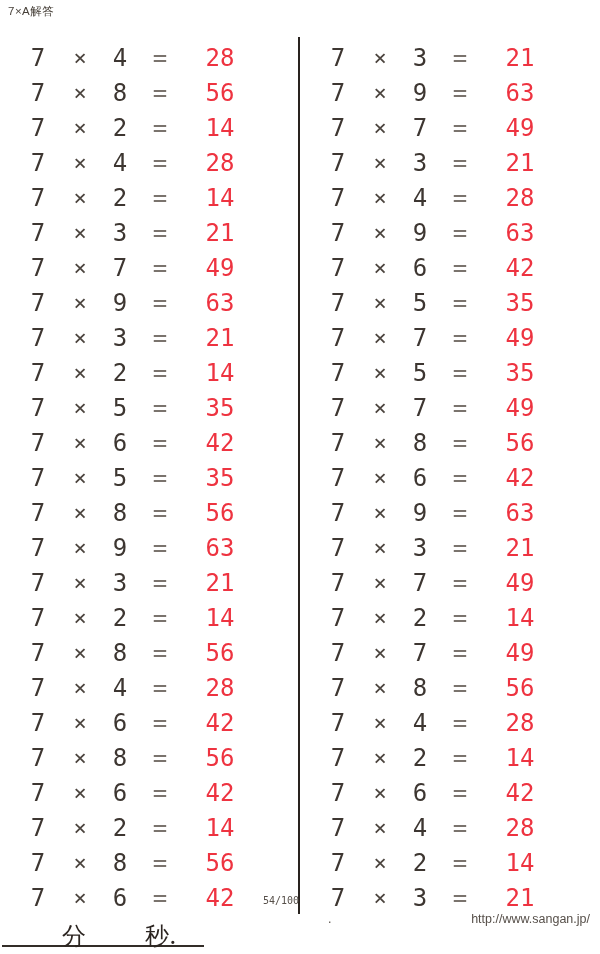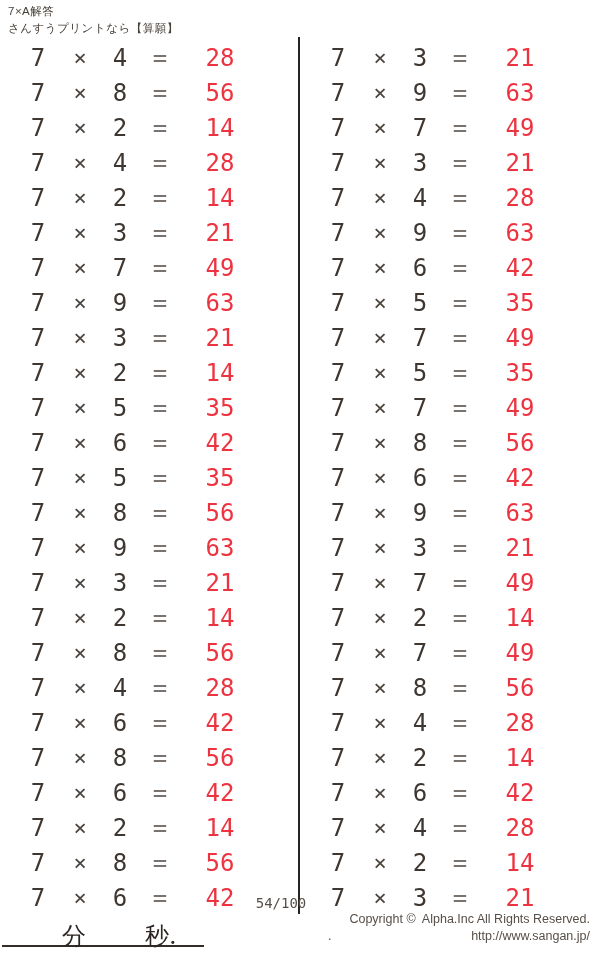--- a/index.html
+++ b/index.html
@@ -58,39 +58,38 @@
     font-family:"DejaVu Serif","Liberation Serif",serif;
     font-size:24px; color:#2c2521;
   }
   .time-box .minutes { position:absolute; left:60px; top:0; }
   .time-box .seconds { position:absolute; left:143px; top:0; }
 
   .page-num {
     position:absolute; left:231px; top:895px;
     width:100px; text-align:center;
     font-family:"DejaVu Sans Mono","Liberation Mono",monospace;
-    font-size:14px; color:#564f49;
+    font-size:10px; color:#564f49;
   }
 
   .copyright {
     position:absolute; right:10px; top:911px;
     width:262px;
     font-size:12.5px; line-height:16.5px;
     color:#564f49;
     text-align:right;
   }
   .copyright .line1 { white-space:pre; }
   .copyright .line2 { display:flex; justify-content:space-between; }
 </style>
 </head>
 <body>
 
 <div class="header">
   <div>7×A解答</div>
-  <div>さんすうプリントなら【算願】</div>
 </div>
 
 <div class="columns">
   <div class="col" id="col-left">
   <div class="row">
     <span class="cell">7</span>
     <span class="cell op">×</span>
     <span class="cell">4</span>
     <span class="cell eq">=</span>
     <span class="cell ans" style="color: rgb(238, 51, 64);">28</span>
@@ -494,18 +493,17 @@
 <div class="divider"></div>
 
 <div class="time-box">
   <span class="minutes">分</span>
   <span class="seconds">秒.</span>
 </div>
 
 <div class="page-num">54/100</div>
 
 <div class="copyright">
-  <div class="line1">Copyright ©  Alpha.Inc All Rights Reserved.</div>
   <div class="line2">
     <span>.</span>
     <span>http://www.sangan.jp/</span>
   </div>
 </div>
 
 </body></html>

